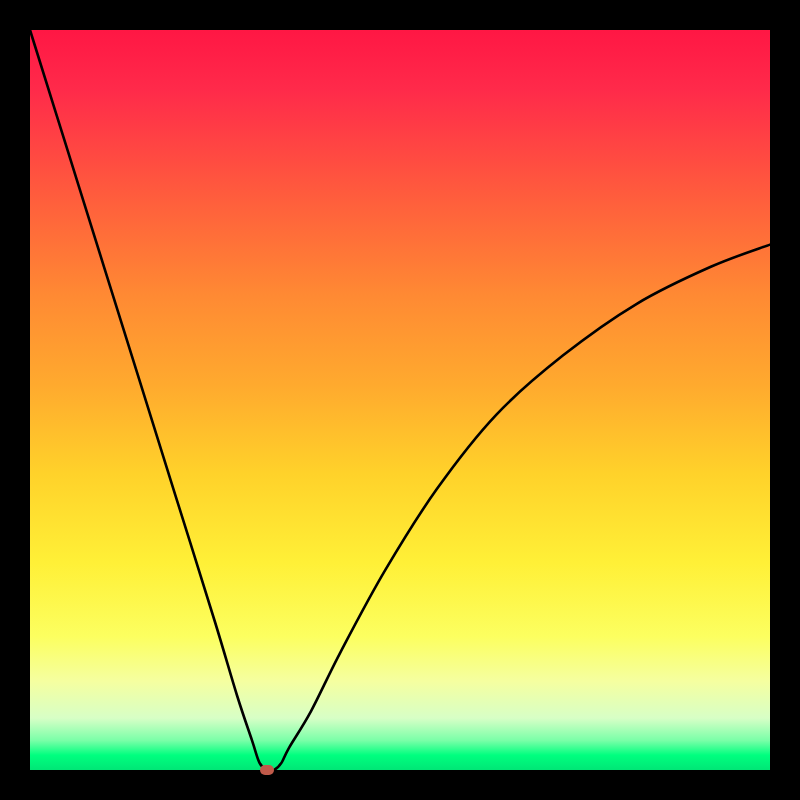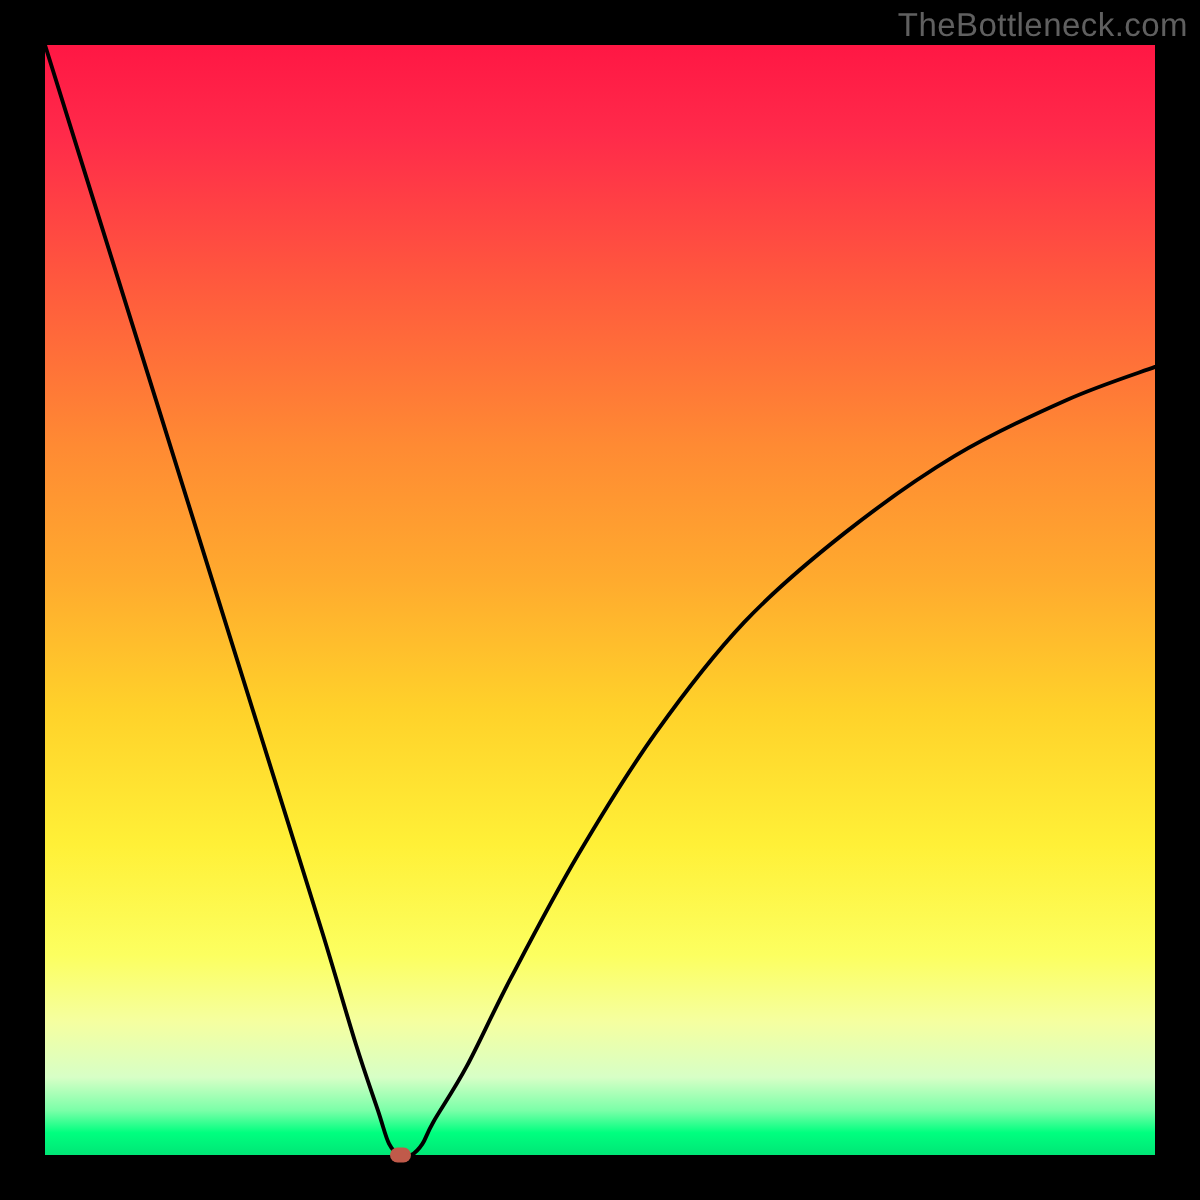--- a/index.html
+++ b/index.html
@@ -62,20 +62,19 @@
     height: 10px;
     border-radius: 5px;
     background: #c05a4a;
     transform: translate(-50%, -50%);
   }
 </style>
 </head>
 <body>
 
 <div class="outer">
-  <div class="watermark">TheBottleneck.com</div>
   <div class="plot-area">
     <svg class="curve" viewBox="0 0 740 740" preserveAspectRatio="none">
       <path id="curve-path" fill="none" stroke="#000000" stroke-width="2.6" stroke-linejoin="round" stroke-linecap="round" d="M 0,0 C 6.166666666666667,19.73333333333333 24.666666666666664,78.93333333333331 37,118.39999999999998 C 49.333333333333336,157.86666666666665 61.666666666666664,197.3333333333333 74,236.79999999999995 C 86.33333333333333,276.26666666666665 98.66666666666667,315.7333333333333 111,355.2 C 123.33333333333333,394.6666666666667 135.66666666666666,434.1333333333333 148,473.6 C 160.33333333333334,513.0666666666667 175.13333333333333,559.9333333333334 185,592 C 194.86666666666667,624.0666666666666 201.03333333333336,646.2666666666667 207.20000000000002,666 C 213.36666666666667,685.7333333333333 218.3,699.3 222,710.4 C 225.7,721.5 226.93333333333334,727.6666666666667 229.4,732.6 C 231.86666666666667,737.5333333333333 234.33333333333334,738.7666666666667 236.8,740 C 239.26666666666668,741.2333333333333 241.73333333333335,741.2333333333333 244.20000000000002,740 C 246.66666666666669,738.7666666666667 249.13333333333335,736.3000000000001 251.60000000000002,732.6 C 254.0666666666667,728.9 254.06666666666666,726.4333333333333 259,717.8 C 263.93333333333334,709.1666666666666 272.56666666666666,696.8333333333333 281.2,680.8 C 289.8333333333333,664.7666666666667 298.4666666666667,645.0333333333333 310.8,621.6 C 323.1333333333333,598.1666666666667 339.16666666666663,567.3333333333334 355.2,540.2 C 371.23333333333335,513.0666666666667 388.50000000000006,484.70000000000005 407.00000000000006,458.8 C 425.50000000000006,432.9 445.23333333333335,407 466.2,384.8 C 487.16666666666663,362.6 509.3666666666666,344.09999999999997 532.8,325.59999999999997 C 556.2333333333332,307.09999999999997 582.1333333333332,288.6 606.8,273.8 C 631.4666666666667,259 658.6,246.66666666666663 680.8000000000001,236.79999999999995 C 703.0000000000001,226.93333333333328 730.1333333333333,218.3 740,214.60000000000002"></path>
     </svg>
     <div id="marker" class="marker" style="left: 236.8px; top: 740px; background: rgb(192, 90, 74);"></div>
   </div>
 </div>
 
 </body></html>

